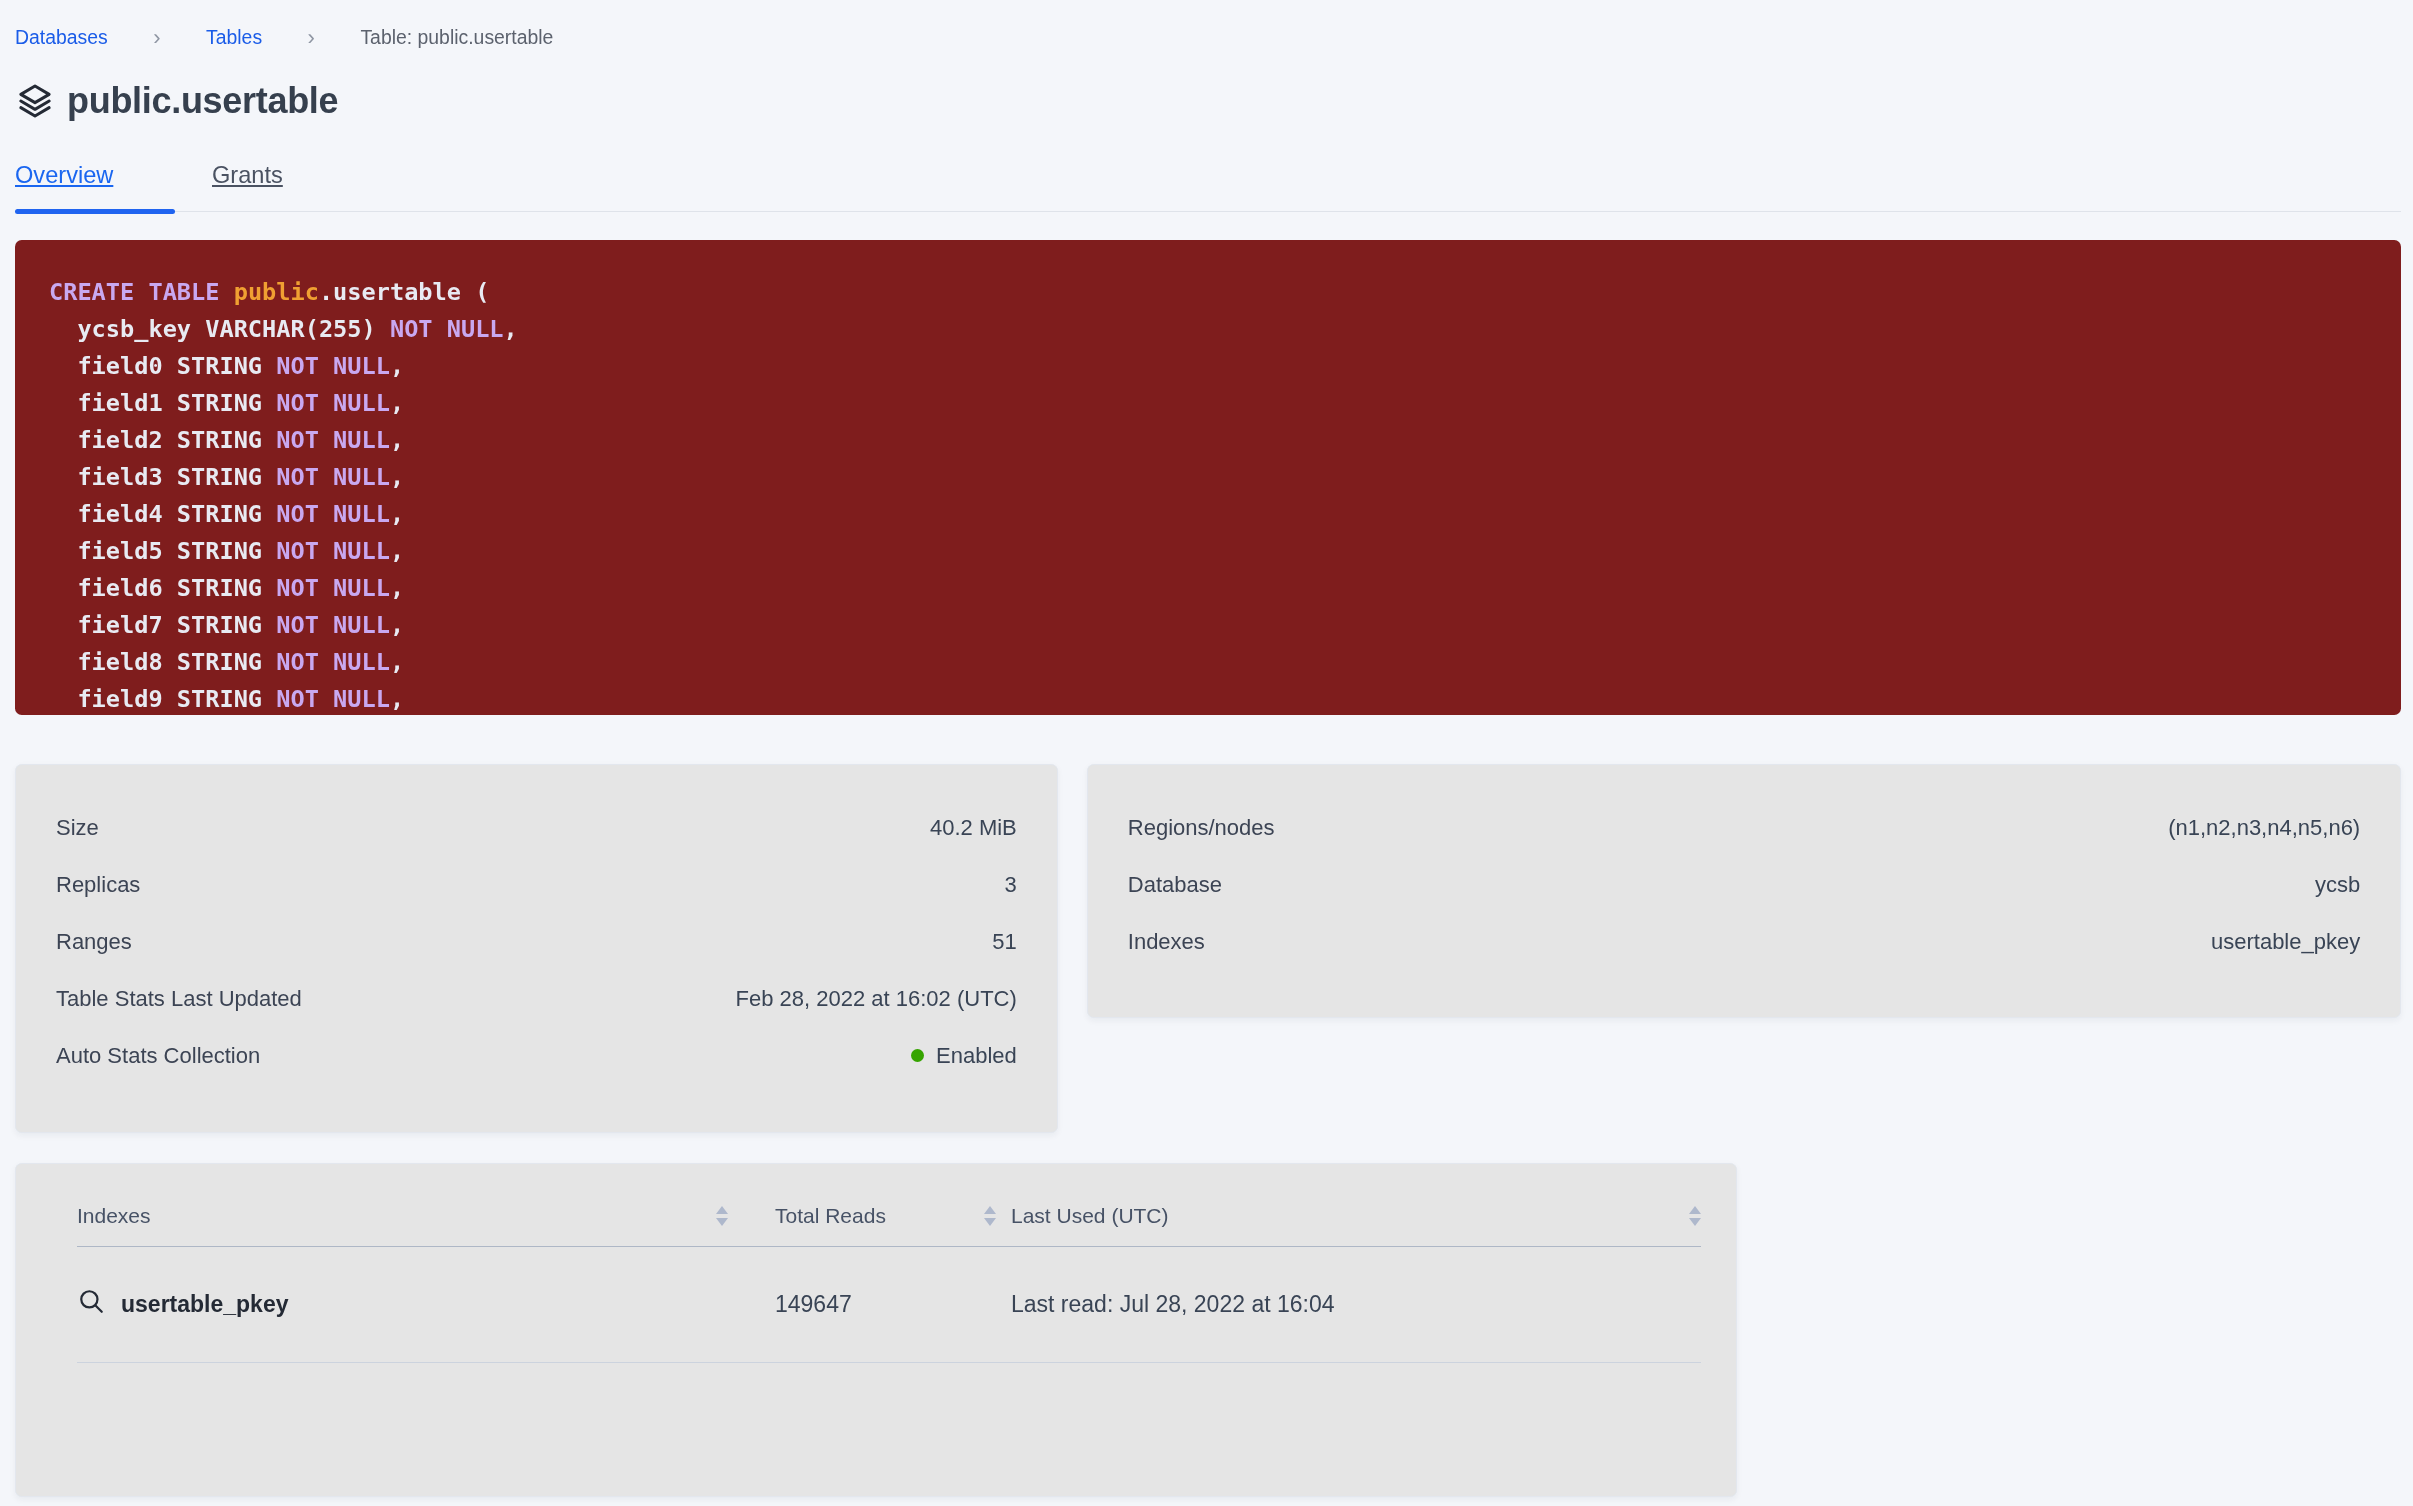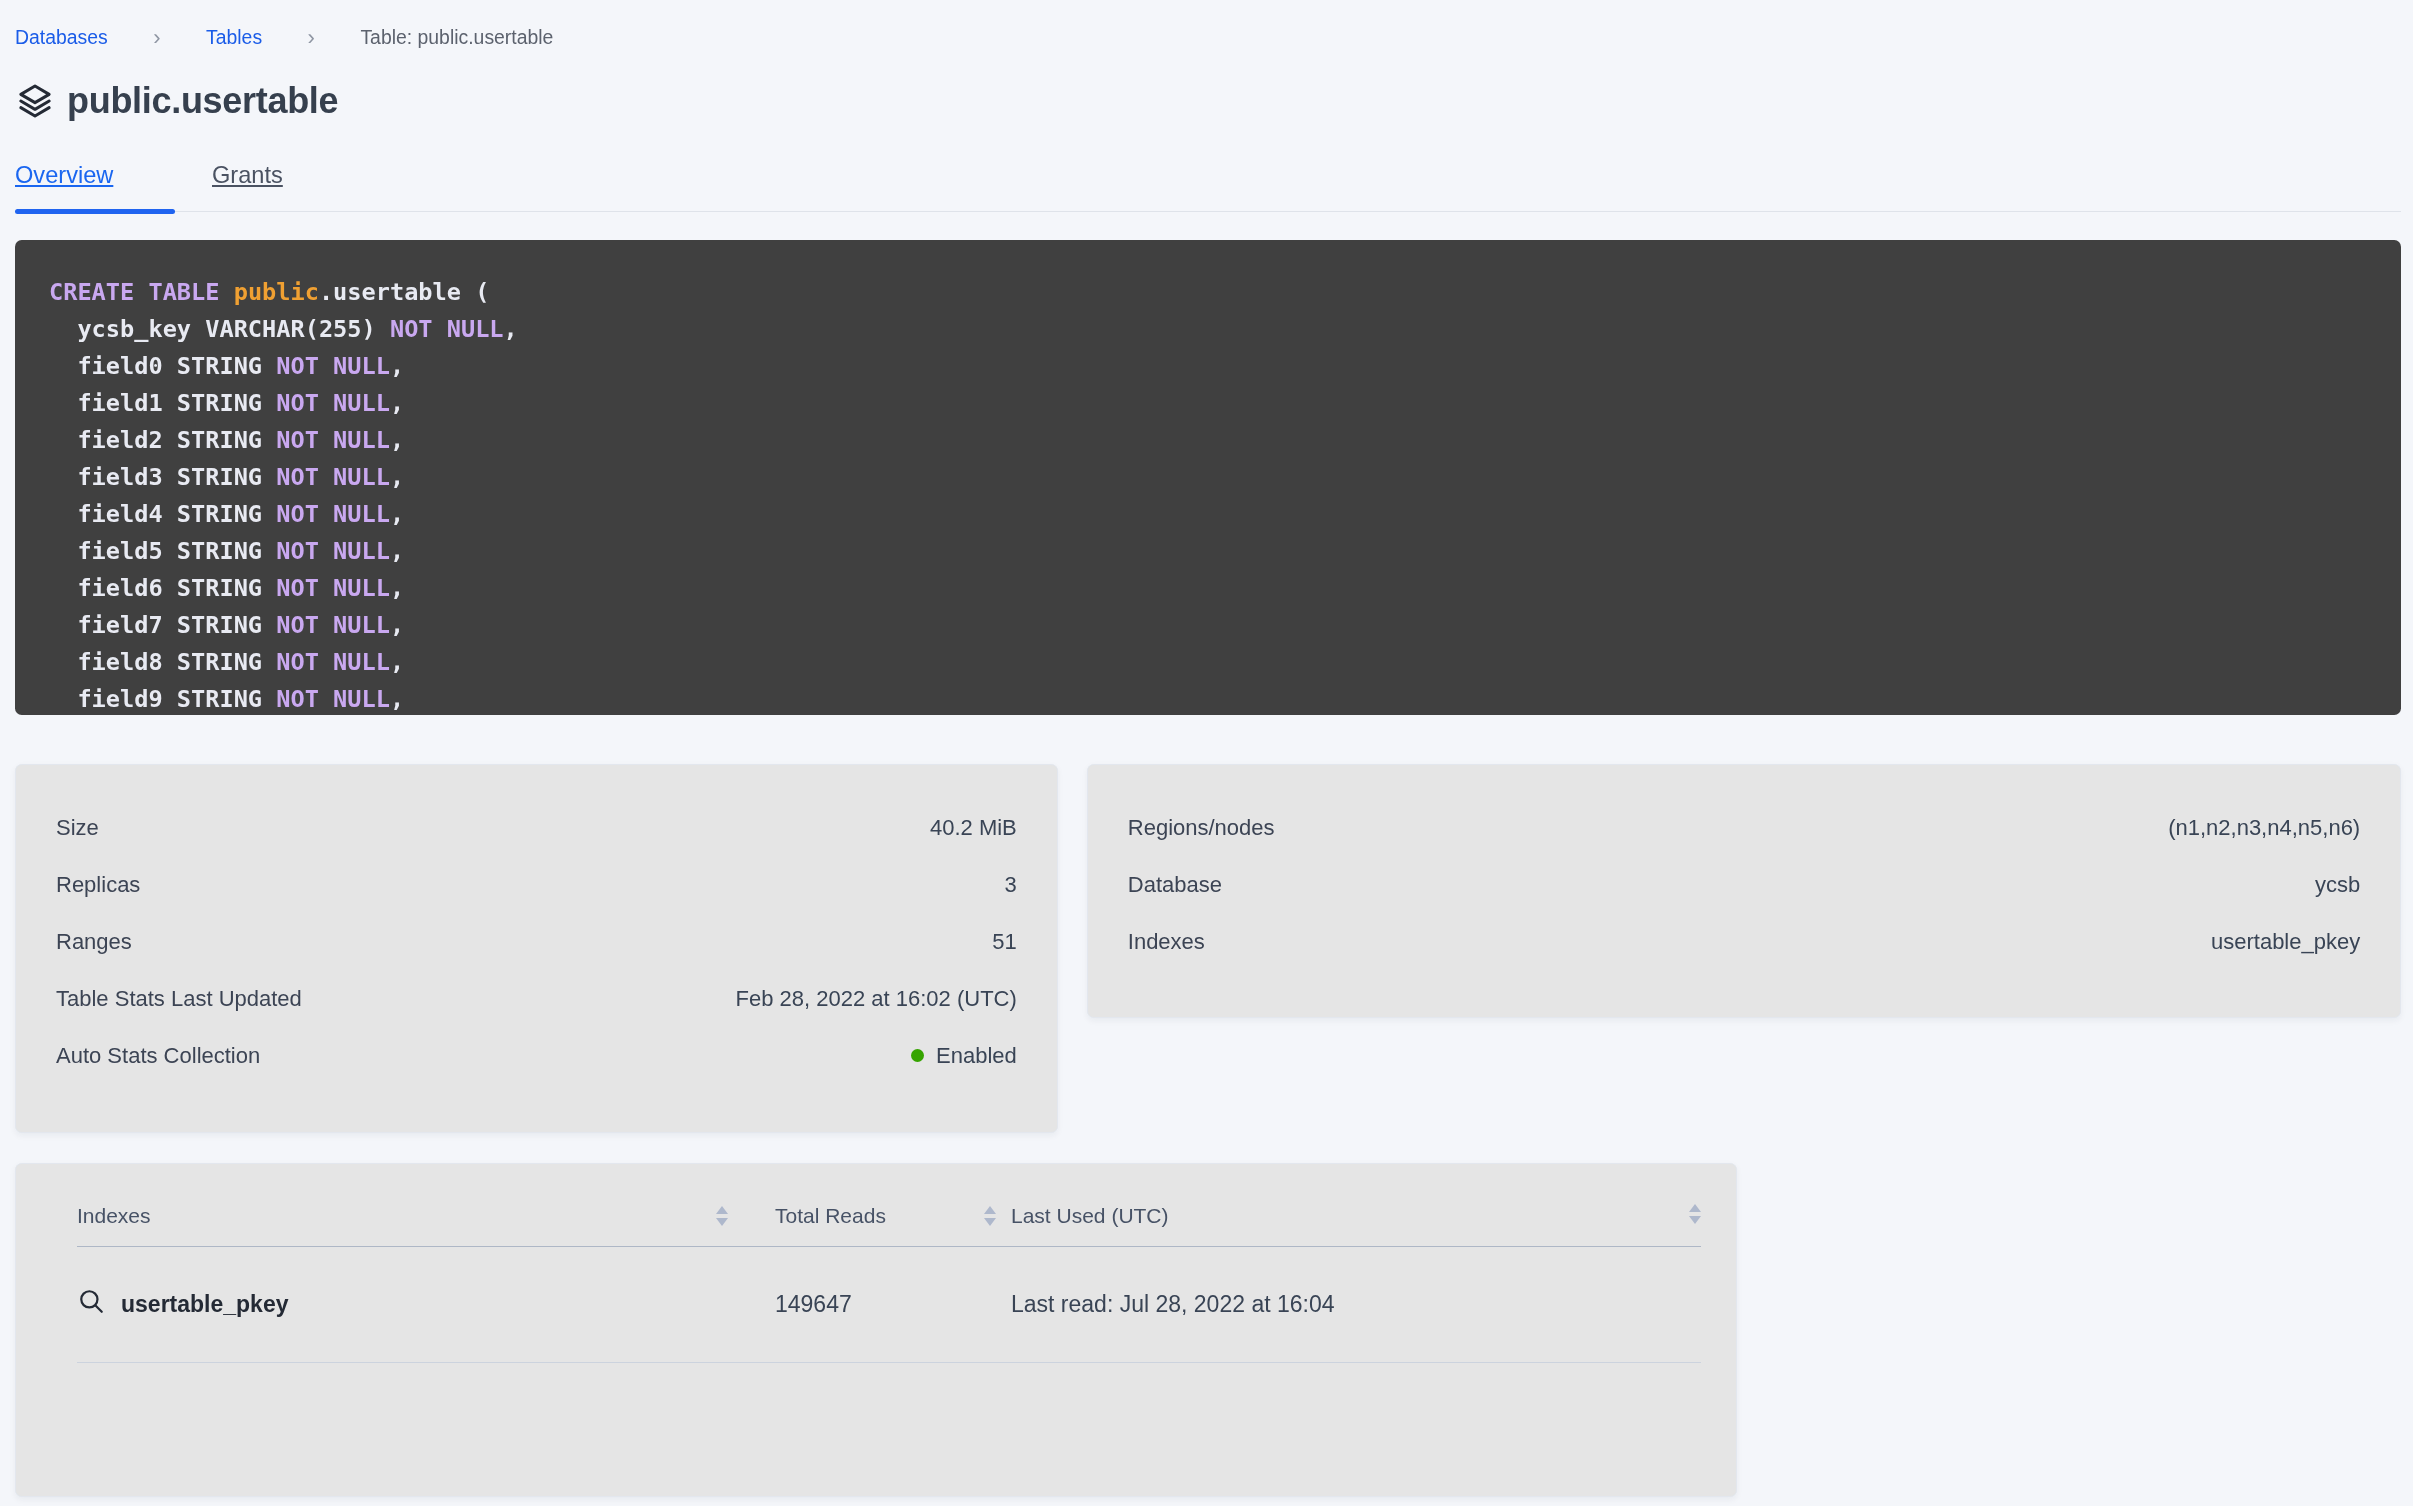--- a/index.html
+++ b/index.html
@@ -49,21 +49,21 @@
   .tab.active { color: #1a66f0; font-weight: 500; }
   .tab.active::after {
     content: ""; position: absolute; left: 0; right: 0; bottom: -3.4px;
     height: 5.9px; border-radius: 3.4px; background: #2064f0;
   }
 
   
   .code-block {
     margin-top: 28px;
     height: 475px;
-    background: #404040;
+    background: #7f1d1d;
     border-radius: 6.7px;
     padding: 34px 17px 0 34px;
     overflow: hidden;
     font-family: "DejaVu Sans Mono", monospace;
     font-weight: bold;
     font-size: 23.6px; line-height: 37px;
     color: #e8eaf2;
     white-space: pre;
   }
   .tok-kw { color: #c9a8f0; }
@@ -118,21 +118,21 @@
   }
   .itable-row {
     display: flex; align-items: center;
     height: 116px;
     margin: 0 35px 0 61px;
     border-bottom: 1.7px solid #ccd3de;
     font-size: 23px; color: #394455;
   }
   .col-indexes { flex: 0 0 658px; display: flex; align-items: center; justify-content: space-between; padding-right: 6.7px; }
   .col-reads   { flex: 0 0 261px; display: flex; align-items: center; justify-content: space-between; padding-left: 40px; }
-  .col-last    { flex: 1; display: flex; align-items: flex-start; justify-content: space-between; padding-left: 15px; }
+  .col-last    { flex: 1; display: flex; align-items: center; justify-content: space-between; padding-left: 15px; }
   .sort-arrows { display: inline-flex; flex-direction: column; gap: 4.2px; cursor: pointer; }
   .tri-up { width: 0; height: 0; border-left: 6.7px solid transparent; border-right: 6.7px solid transparent; border-bottom: 8.4px solid #aeb8cc; }
   .tri-down { width: 0; height: 0; border-left: 6.7px solid transparent; border-right: 6.7px solid transparent; border-top: 8.4px solid #aeb8cc; }
 
   .index-name-cell { display: flex; align-items: center; gap: 15px; cursor: pointer; }
   .index-name { font-weight: 700; color: #242a35; }
 </style>
 </head>
 <body>
 

